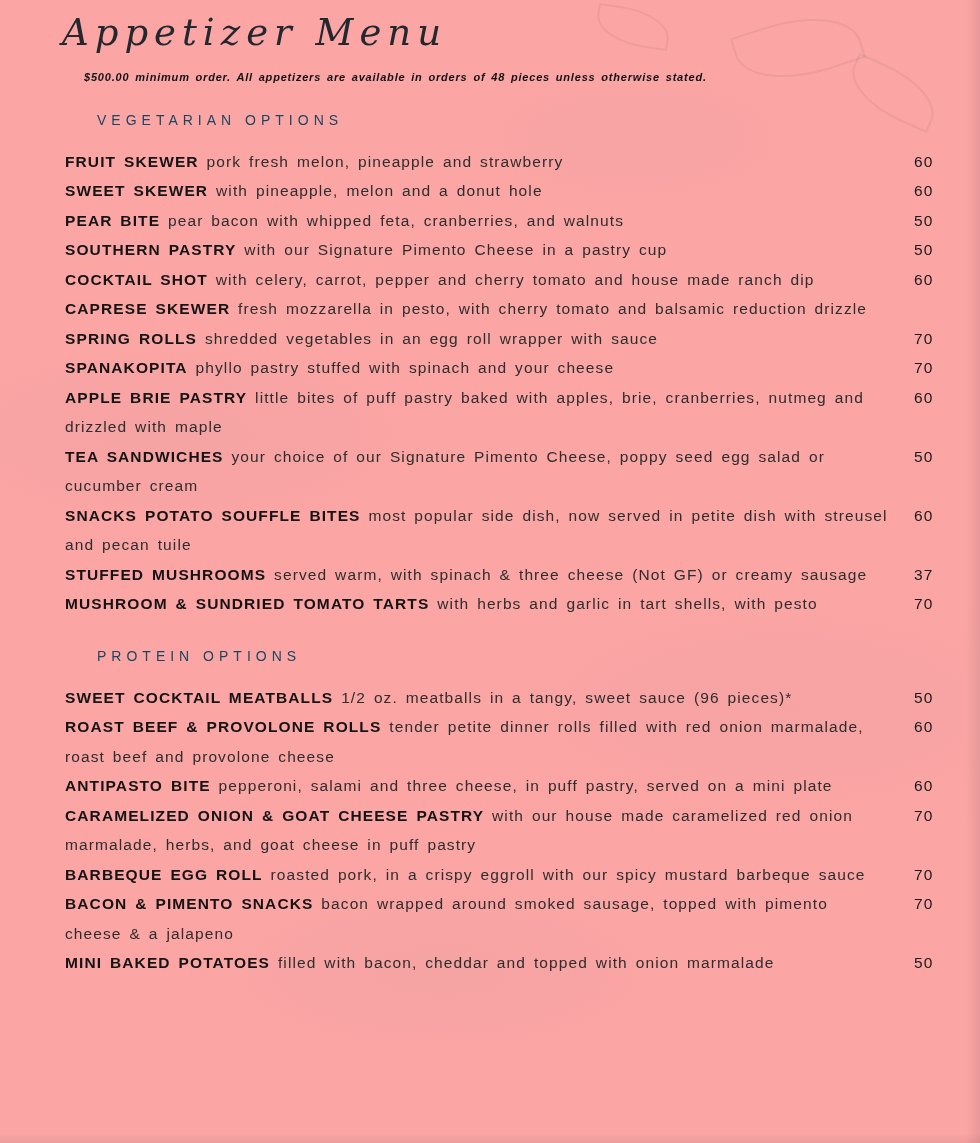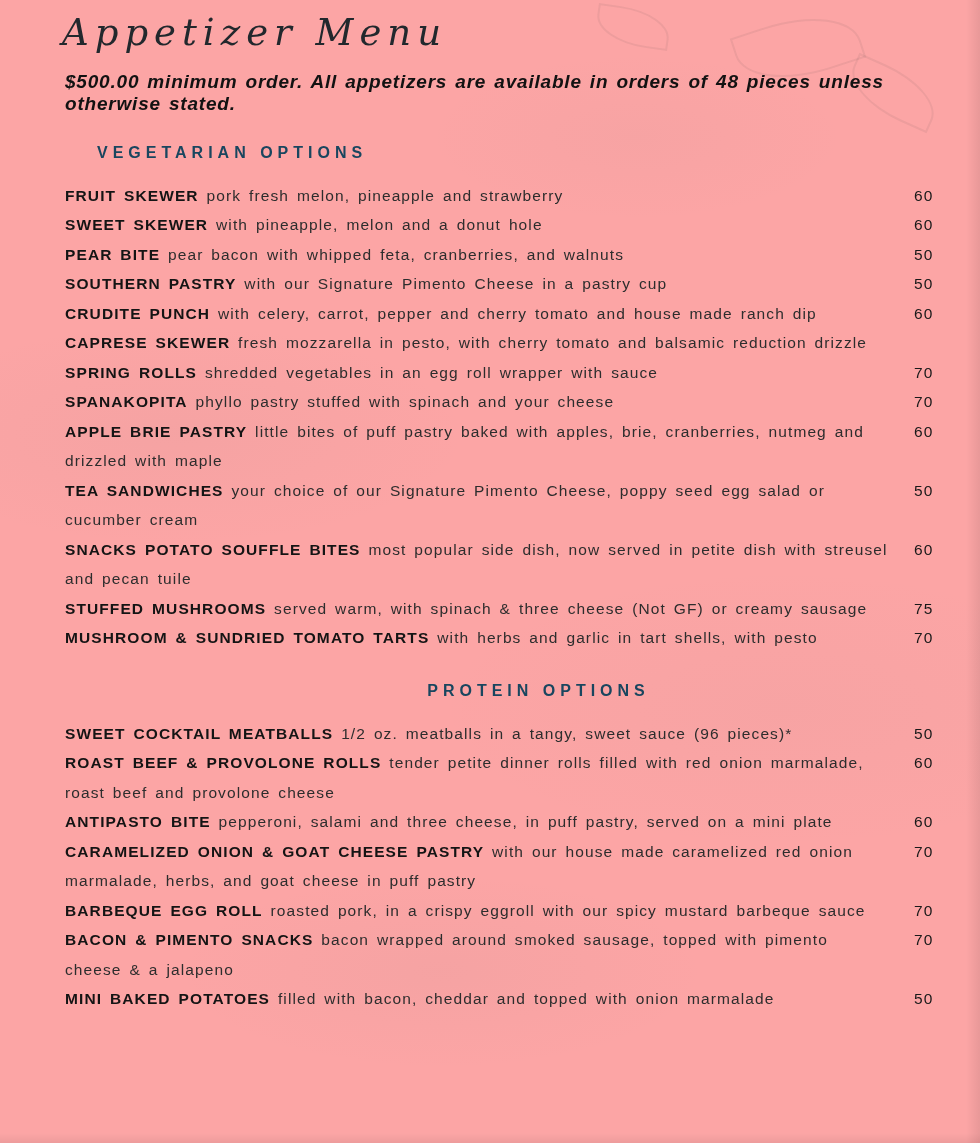--- a/index.html
+++ b/index.html
@@ -45,32 +45,32 @@
     margin: 0 0 0 62px;
     font-family: "DejaVu Serif", serif;
     font-style: italic;
     font-weight: 500;
     font-size: 37px;
     letter-spacing: 6px;
     color: #22282d;
     line-height: 1.15;
   }
   .note {
-    margin: 16px 60px 0 65px;
+    margin: 16px 60px 0 84px;
     font-style: italic;
     font-weight: 700;
-    font-size: 19px;
+    font-size: 11px;
     letter-spacing: 0.8px;
     word-spacing: 2px;
     color: #121212;
   }
   .section-title {
     margin: 29px 0 19px 97px;
-    font-size: 16px;
-    font-weight: 700;
+    font-size: 14px;
+    font-weight: 400;
     letter-spacing: 5px;
     color: #19465f;
   }
   .items { margin: 0 24px 0 65px; }
   .item {
     display: flex;
     align-items: flex-start;
     font-size: 15.5px;
     line-height: 29.5px;
     letter-spacing: 1.1px;
@@ -107,21 +107,21 @@
             </div>
             <div class="item">
               <div class="item-text"><span class="item-name">PEAR BITE</span> <span class="item-desc">pear bacon with whipped feta, cranberries, and walnuts</span></div>
               <div class="item-price">50</div>
             </div>
             <div class="item">
               <div class="item-text"><span class="item-name">SOUTHERN PASTRY</span> <span class="item-desc">with our Signature Pimento Cheese in a pastry cup</span></div>
               <div class="item-price">50</div>
             </div>
             <div class="item">
-              <div class="item-text"><span class="item-name">CRUDITE PUNCH</span> <span class="item-desc">with celery, carrot, pepper and cherry tomato and house made ranch dip</span></div>
+              <div class="item-text"><span class="item-name">COCKTAIL SHOT</span> <span class="item-desc">with celery, carrot, pepper and cherry tomato and house made ranch dip</span></div>
               <div class="item-price">60</div>
             </div>
             <div class="item">
               <div class="item-text"><span class="item-name">CAPRESE SKEWER</span> <span class="item-desc">fresh mozzarella in pesto, with cherry tomato and balsamic reduction drizzle</span></div>
               <div class="item-price"></div>
             </div>
             <div class="item">
               <div class="item-text"><span class="item-name">SPRING ROLLS</span> <span class="item-desc">shredded vegetables in an egg roll wrapper with sauce</span></div>
               <div class="item-price">70</div>
             </div>
@@ -136,30 +136,30 @@
             <div class="item">
               <div class="item-text"><span class="item-name">TEA SANDWICHES</span> <span class="item-desc">your choice of our Signature Pimento Cheese, poppy seed egg salad or cucumber cream</span></div>
               <div class="item-price">50</div>
             </div>
             <div class="item">
               <div class="item-text"><span class="item-name">SNACKS POTATO SOUFFLE BITES</span> <span class="item-desc">most popular side dish, now served in petite dish with streusel and pecan tuile</span></div>
               <div class="item-price">60</div>
             </div>
             <div class="item">
               <div class="item-text"><span class="item-name">STUFFED MUSHROOMS</span> <span class="item-desc">served warm, with spinach &amp; three cheese (Not GF) or creamy sausage</span></div>
-              <div class="item-price">75</div>
+              <div class="item-price">37</div>
             </div>
             <div class="item">
               <div class="item-text"><span class="item-name">MUSHROOM &amp; SUNDRIED TOMATO TARTS</span> <span class="item-desc">with herbs and garlic in tart shells, with pesto</span></div>
               <div class="item-price">70</div>
             </div>
           </div>
         </section>
         <section>
-          <h2 class="section-title" style="color: rgb(25, 70, 95); text-align: center;">PROTEIN OPTIONS</h2>
+          <h2 class="section-title" style="color: rgb(25, 70, 95);">PROTEIN OPTIONS</h2>
           <div class="items">
             <div class="item">
               <div class="item-text"><span class="item-name">SWEET COCKTAIL MEATBALLS</span> <span class="item-desc">1/2 oz. meatballs in a tangy, sweet sauce (96 pieces)*</span></div>
               <div class="item-price">50</div>
             </div>
             <div class="item">
               <div class="item-text"><span class="item-name">ROAST BEEF &amp; PROVOLONE ROLLS</span> <span class="item-desc">tender petite dinner rolls filled with red onion marmalade, roast beef and provolone cheese</span></div>
               <div class="item-price">60</div>
             </div>
             <div class="item">

